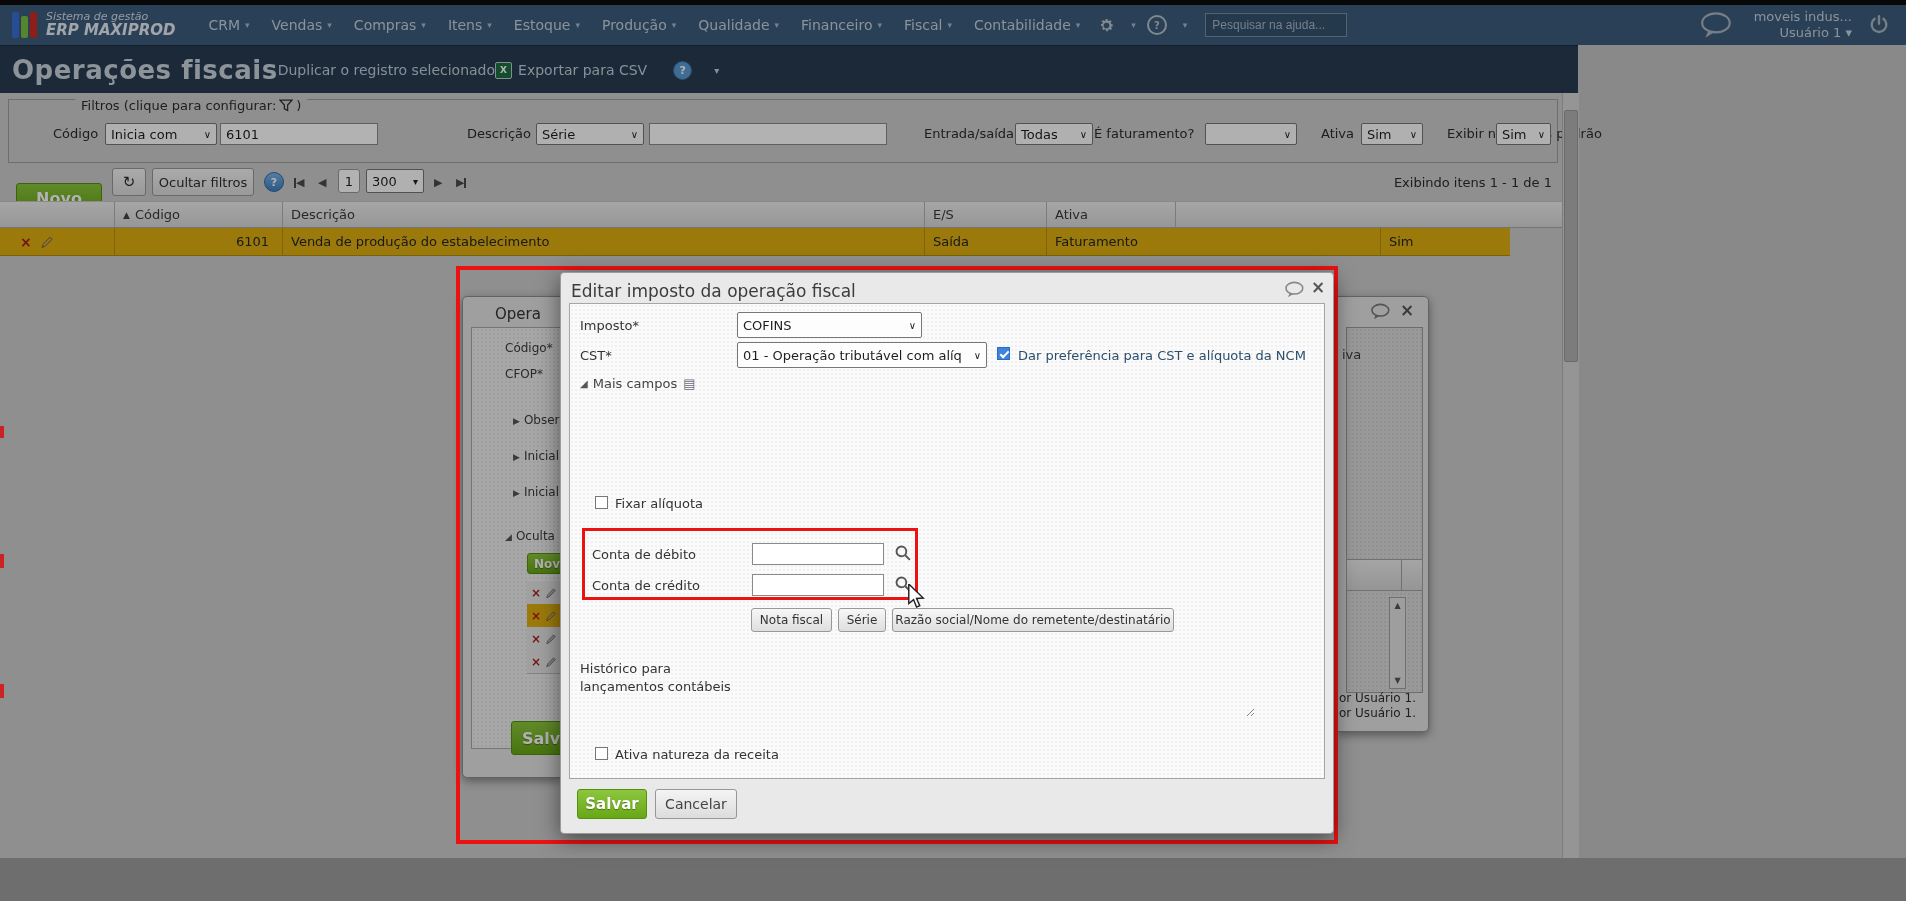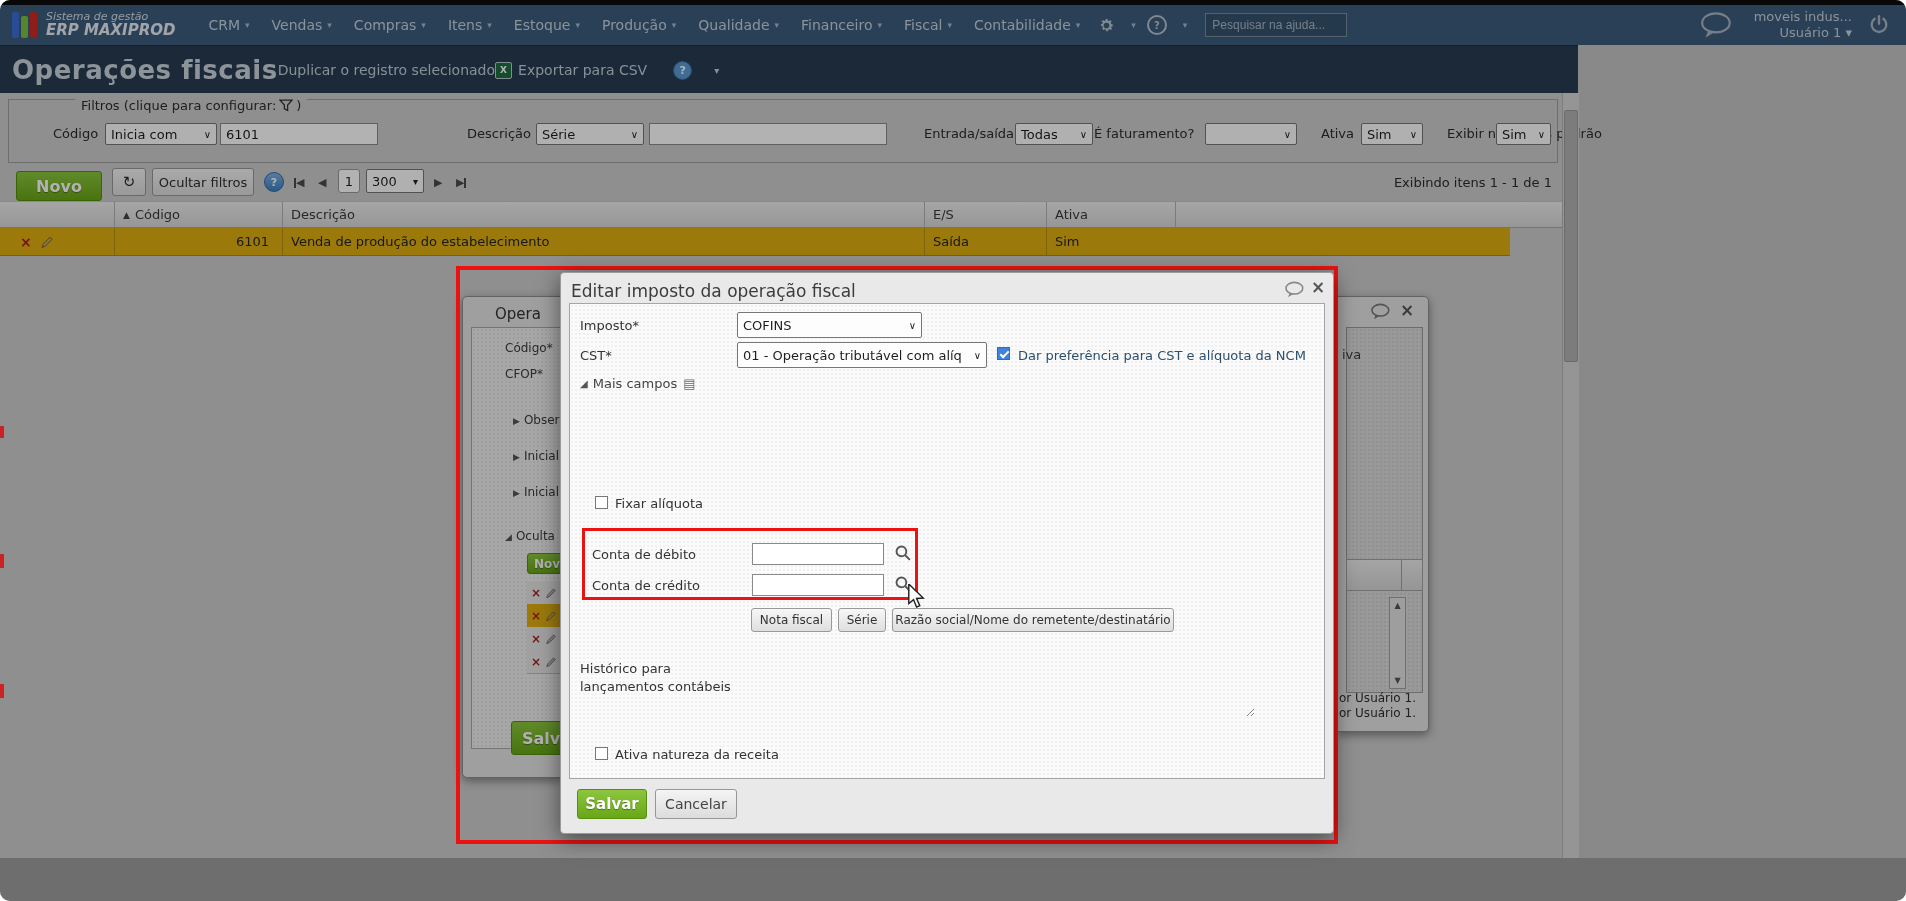--- a/index.html
+++ b/index.html
@@ -1,17 +1,17 @@
 <!DOCTYPE html>
 <html><head>
 <meta charset="utf-8">
 <style>
   html,body{margin:0;padding:0;}
   body{font-family:"DejaVu Sans","Liberation Sans",sans-serif;}
-  #screen{position:relative;width:1906px;height:901px;overflow:hidden;background:#c4c4c4;border-radius:10px;}
+  #screen{position:relative;width:1906px;height:901px;overflow:hidden;background:#c4c4c4;}
   .abs{position:absolute;}
 
   
   #topline{left:0;top:0;width:1906px;height:5px;background:#0c0c0c;}
   #navbar{left:0;top:5px;width:1906px;height:40px;background:#3d5c7d;display:flex;align-items:center;}
   .brand{display:flex;align-items:center;margin-left:12px;margin-right:22px;}
   .logo-bars{display:flex;align-items:flex-end;height:27px;margin-right:7px;}
   .logo-bars i{display:block;width:7px;border-radius:2px;margin-right:2px;}
   .lb-blue{height:26px;background:#3b6fd4;}
   .lb-green{height:22px;background:#7ac143;}
@@ -284,21 +284,21 @@
 
       <span class="flabel abs" style="left:1438px;white-space:nowrap;">Exibir naturezas padrão</span>
 
       <div class="sel abs" style="left:1487px;top:23px;width:55px;">
           <span>Sim</span>
           <span class="sel-caret">∨</span>
         </div>
     </div>
 
     <div id="toolbar" class="abs">
-      <div class="btn-green abs" style="left:16px;top:4px;width:86px;height:30px;font-size:16px;">Novo</div>
+      <div class="btn-green abs" style="left:16px;top:16px;width:86px;height:30px;font-size:16px;">Novo</div>
       <div class="btn-chrome abs" style="left:112px;top:1px;width:34px;height:28px;font-size:15px;">
           <span>↻</span>
         </div>
       <div class="btn-chrome abs" style="left:152px;top:1px;width:102px;height:28px;font-size:13px;">Ocultar filtros</div>
       <div class="tb-help abs" style="left:264px;top:5px;">?</div>
       <span class="pg abs" style="left:294px;top:9px;">
           <span class="bar"></span>
           <span>◀</span>
         </span>
       <span class="pg abs" style="left:318px;top:9px;">
@@ -341,20 +341,21 @@
     <div id="grid-row" class="abs">
       <div class="gr-cell" style="width:115px;">
         <span class="row-x">×</span>
         <svg width="14" height="14" viewBox="0 0 14 14">
             <path d="M2 12.5 L3.2 9.2 L10 2.2 L12 4.2 L5.2 11.2 Z" fill="#c9a85c" stroke="#6f5a28" stroke-width="0.9"></path>
           </svg>
       </div>
       <div class="gr-cell" style="width:168px;justify-content:flex-end;padding-right:13px;">6101</div>
       <div class="gr-cell" style="width:642px;">Venda de produção do estabelecimento</div>
       <div class="gr-cell" style="width:122px;">Saída</div>
+      <div class="gr-cell" style="width:334px;">Faturamento</div>
       <div class="gr-cell" style="width:129px;border-right:none;">Sim</div>
     </div>
   </div>
 
   <div id="vscroll" class="abs"></div>
   <div id="vthumb" class="abs"></div>
   <div id="footer" class="abs"></div>
 
   <div id="left-dlg" class="dlg abs">
     <span class="dlg-title">Opera</span>

